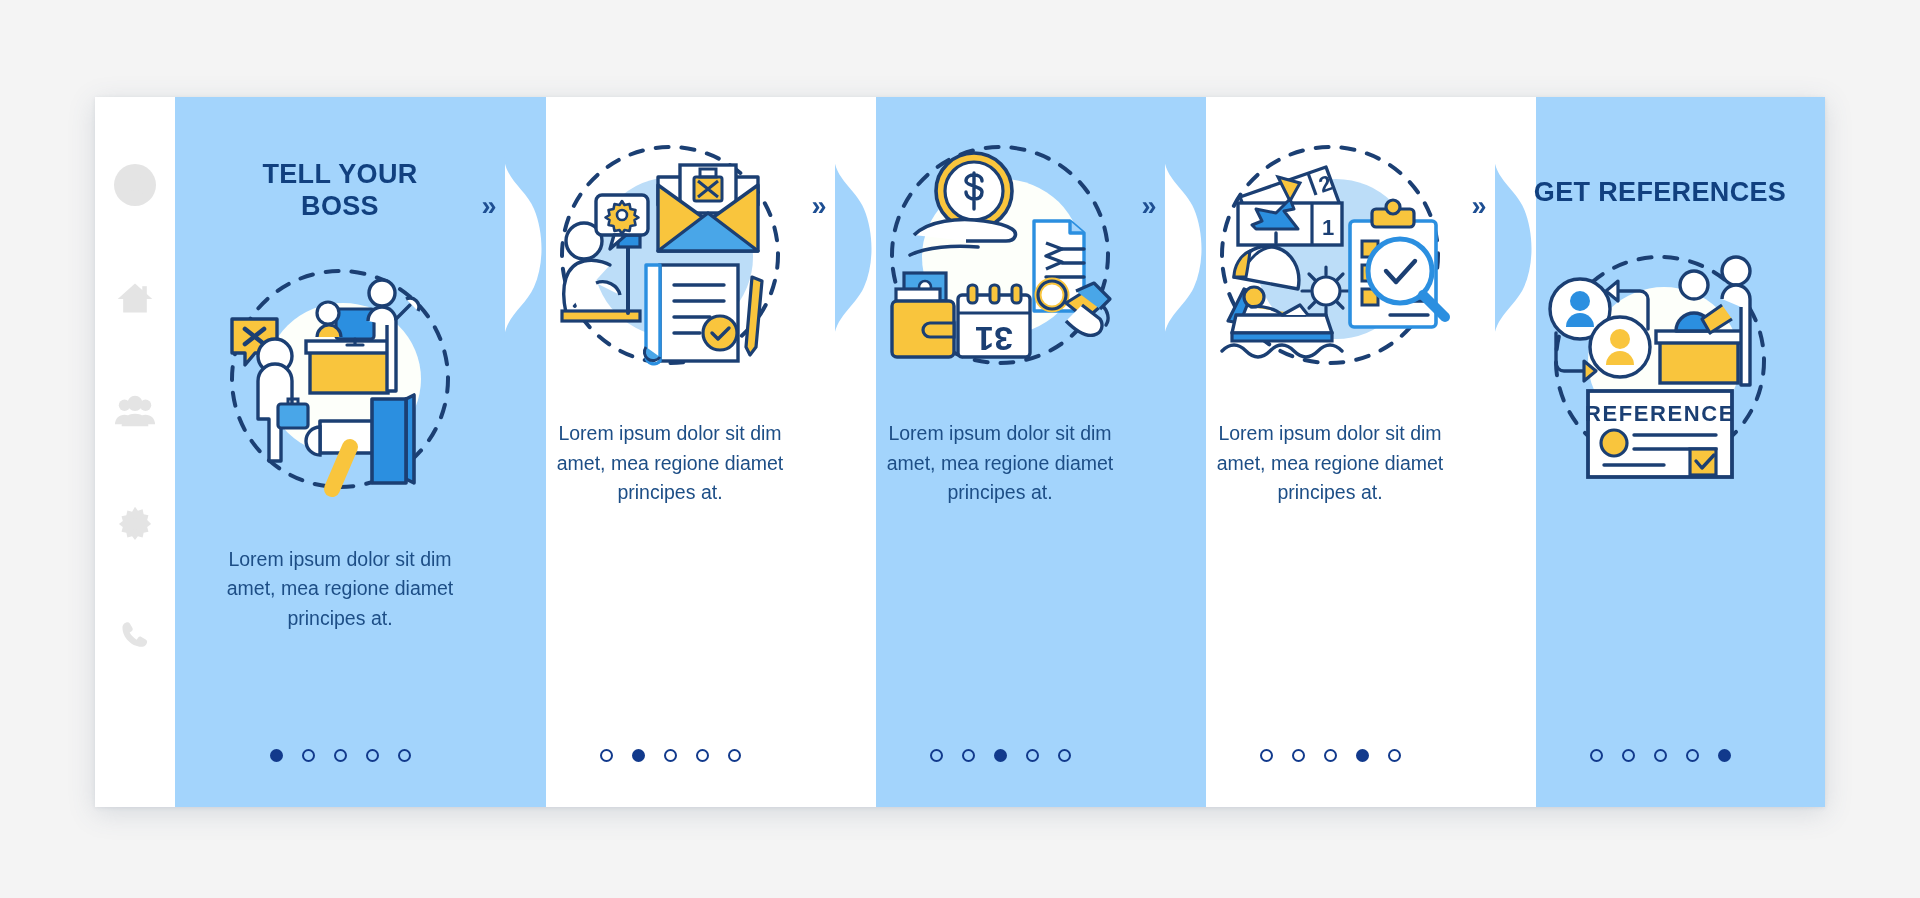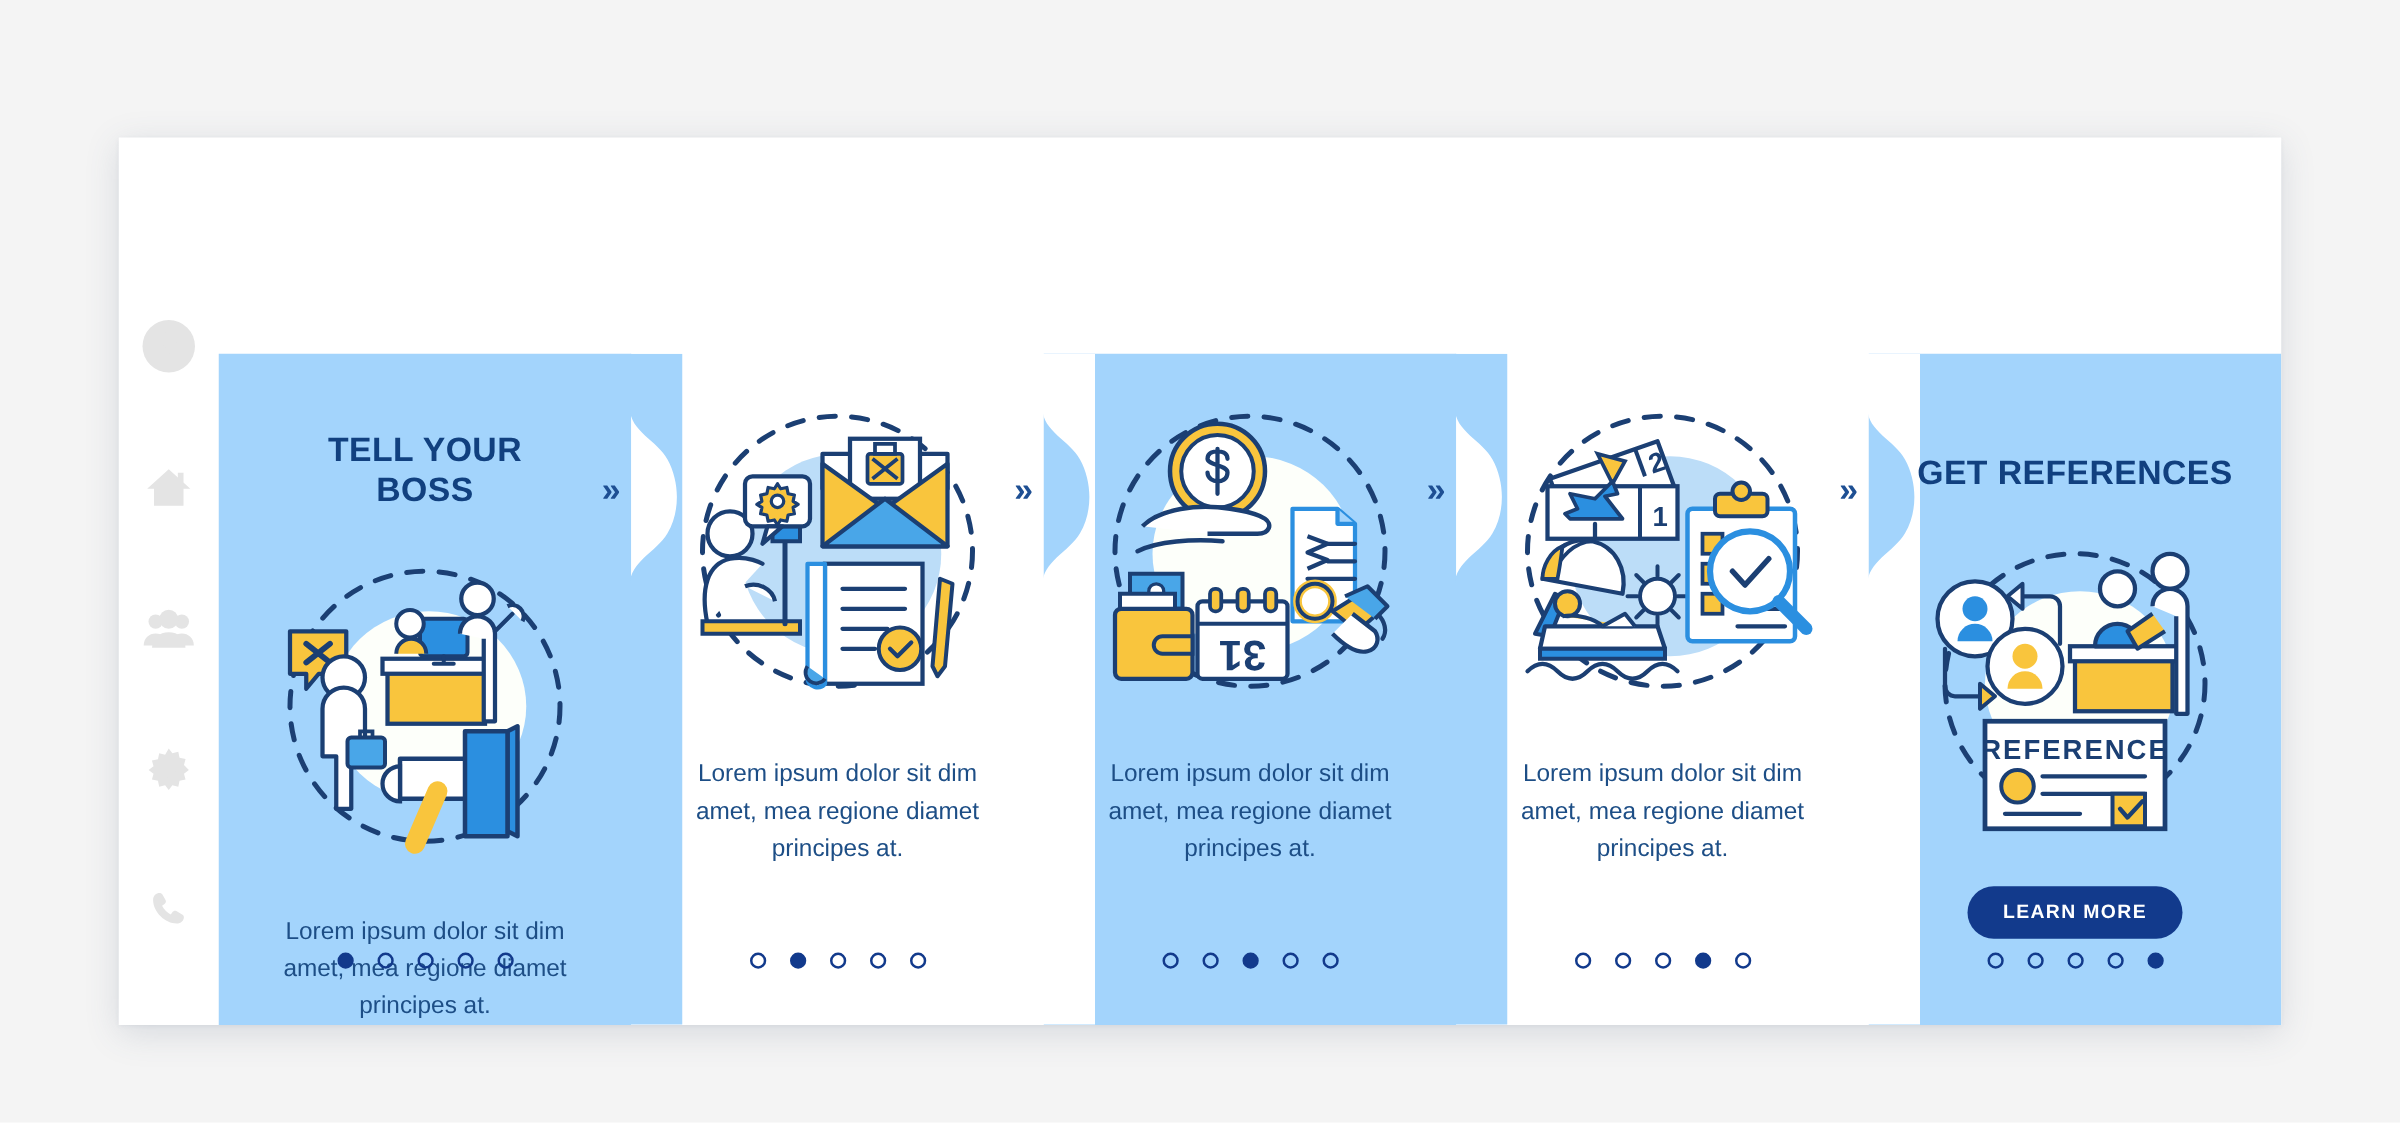--- a/index.html
+++ b/index.html
@@ -7,27 +7,26 @@
     width:1920px;height:898px;
     background:#f4f4f4;
     font-family:"Liberation Sans", sans-serif;
     overflow:hidden;
   }
   .stage{position:relative;width:1920px;height:898px;}
 
   
   .frame{
     position:absolute;
-    left:95px; top:110px;
+    left:95px; top:97px;
     width:1730px; height:710px;
     background:#ffffff;
     box-shadow:0 6px 26px rgba(70,90,120,.17), 0 1px 4px rgba(70,90,120,.10);
     display:flex;
     overflow:hidden;
-    align-items:flex-end;
   }
 
   
   .sidebar{
     width:80px;
     flex:0 0 80px;
     background:#ffffff;
     display:flex;
     flex-direction:column;
     align-items:center;
@@ -458,21 +457,20 @@
             <path d="M192 68l-20 14 8 14 22-14" fill="#f9c53d" stroke="#1b3f73" stroke-width="3.2" stroke-linejoin="round"></path>
 
             <rect x="58" y="154" width="144" height="86" fill="#fff" stroke="#1b3f73" stroke-width="3.8"></rect>
             <text x="130" y="184" font-family="Liberation Sans, sans-serif" font-size="22" font-weight="700" fill="#1b3f73" text-anchor="middle" letter-spacing="1.6">REFERENCE</text>
             <circle cx="84" cy="206" r="13" fill="#f9c53d" stroke="#1b3f73" stroke-width="3.2"></circle>
             <path d="M104 198h82M104 212h82M74 228h60" stroke="#1b3f73" stroke-width="3.4" stroke-linecap="round"></path>
             <rect x="160" y="212" width="26" height="26" fill="#f9c53d" stroke="#1b3f73" stroke-width="3.2"></rect>
             <path d="M166 224l6 7 12-13" fill="none" stroke="#1b3f73" stroke-width="3.4" stroke-linecap="round" stroke-linejoin="round"></path>
           </svg>
         </div>
-        <button class="learn-btn">LEARN MORE</button>
         <div class="dots">
           <span class="dot"></span>
           <span class="dot"></span>
           <span class="dot"></span>
           <span class="dot"></span>
           <span class="dot on"></span>
         </div>
       </div>
 
     </div>

